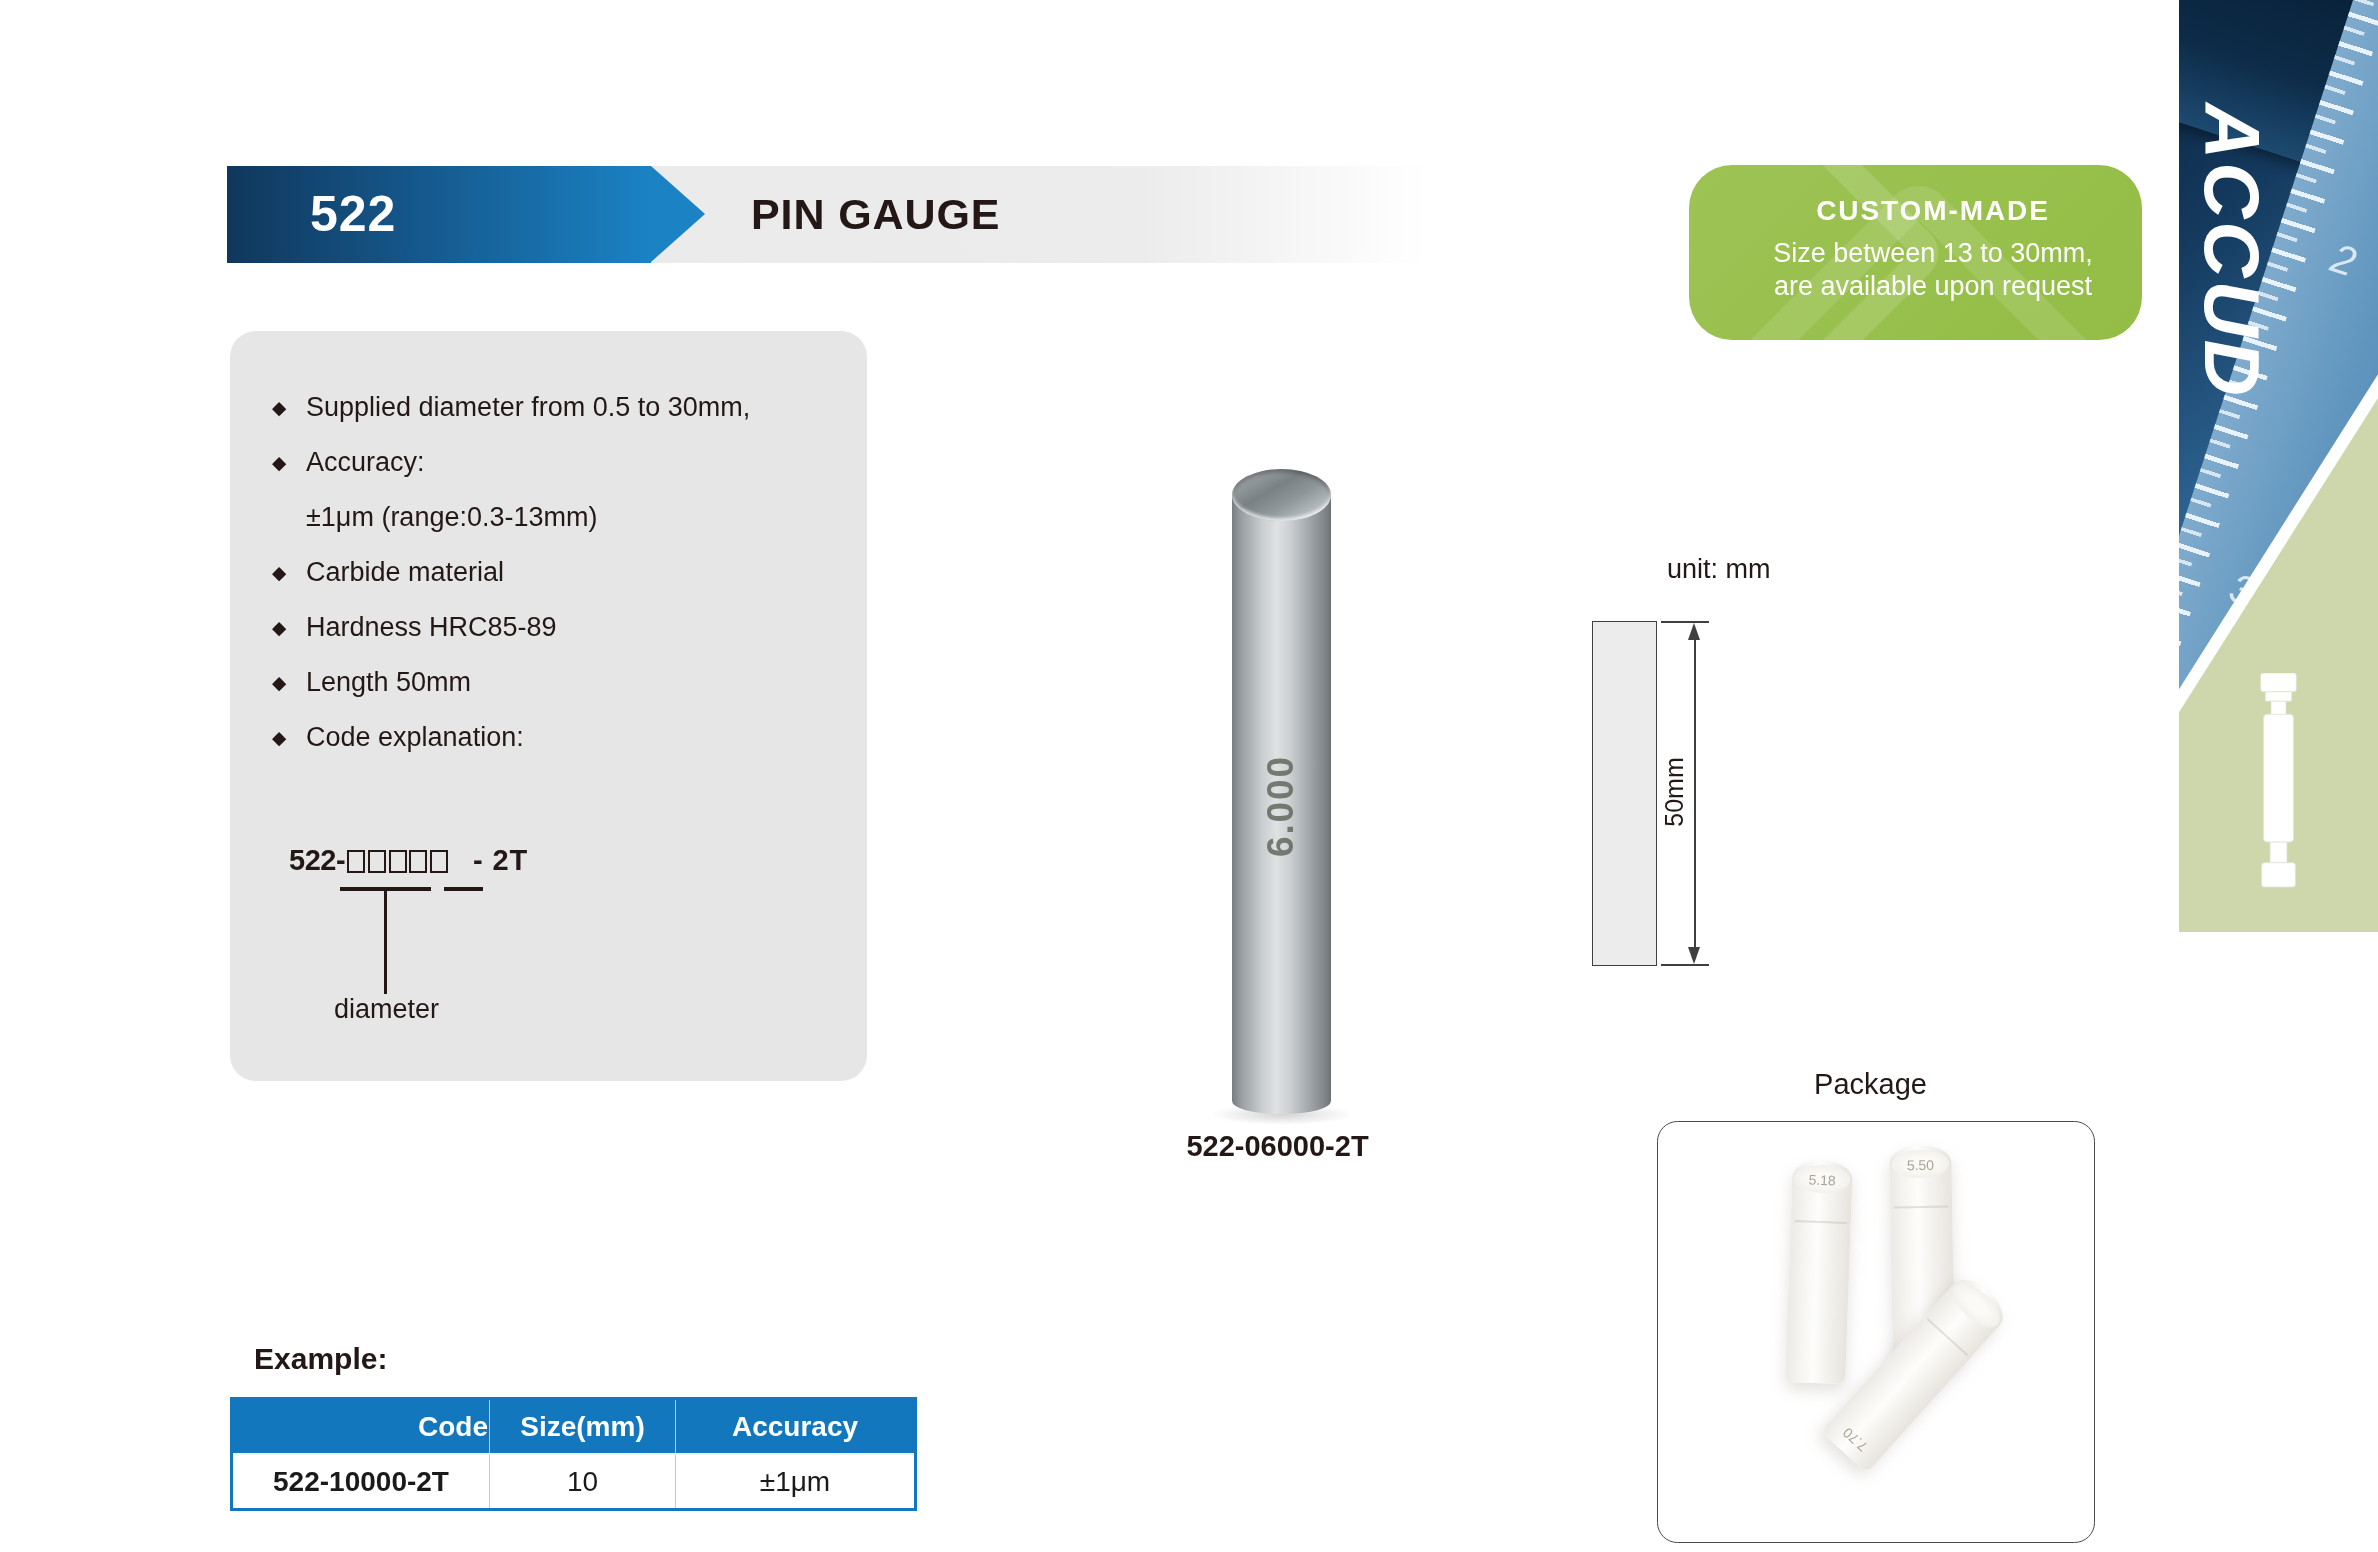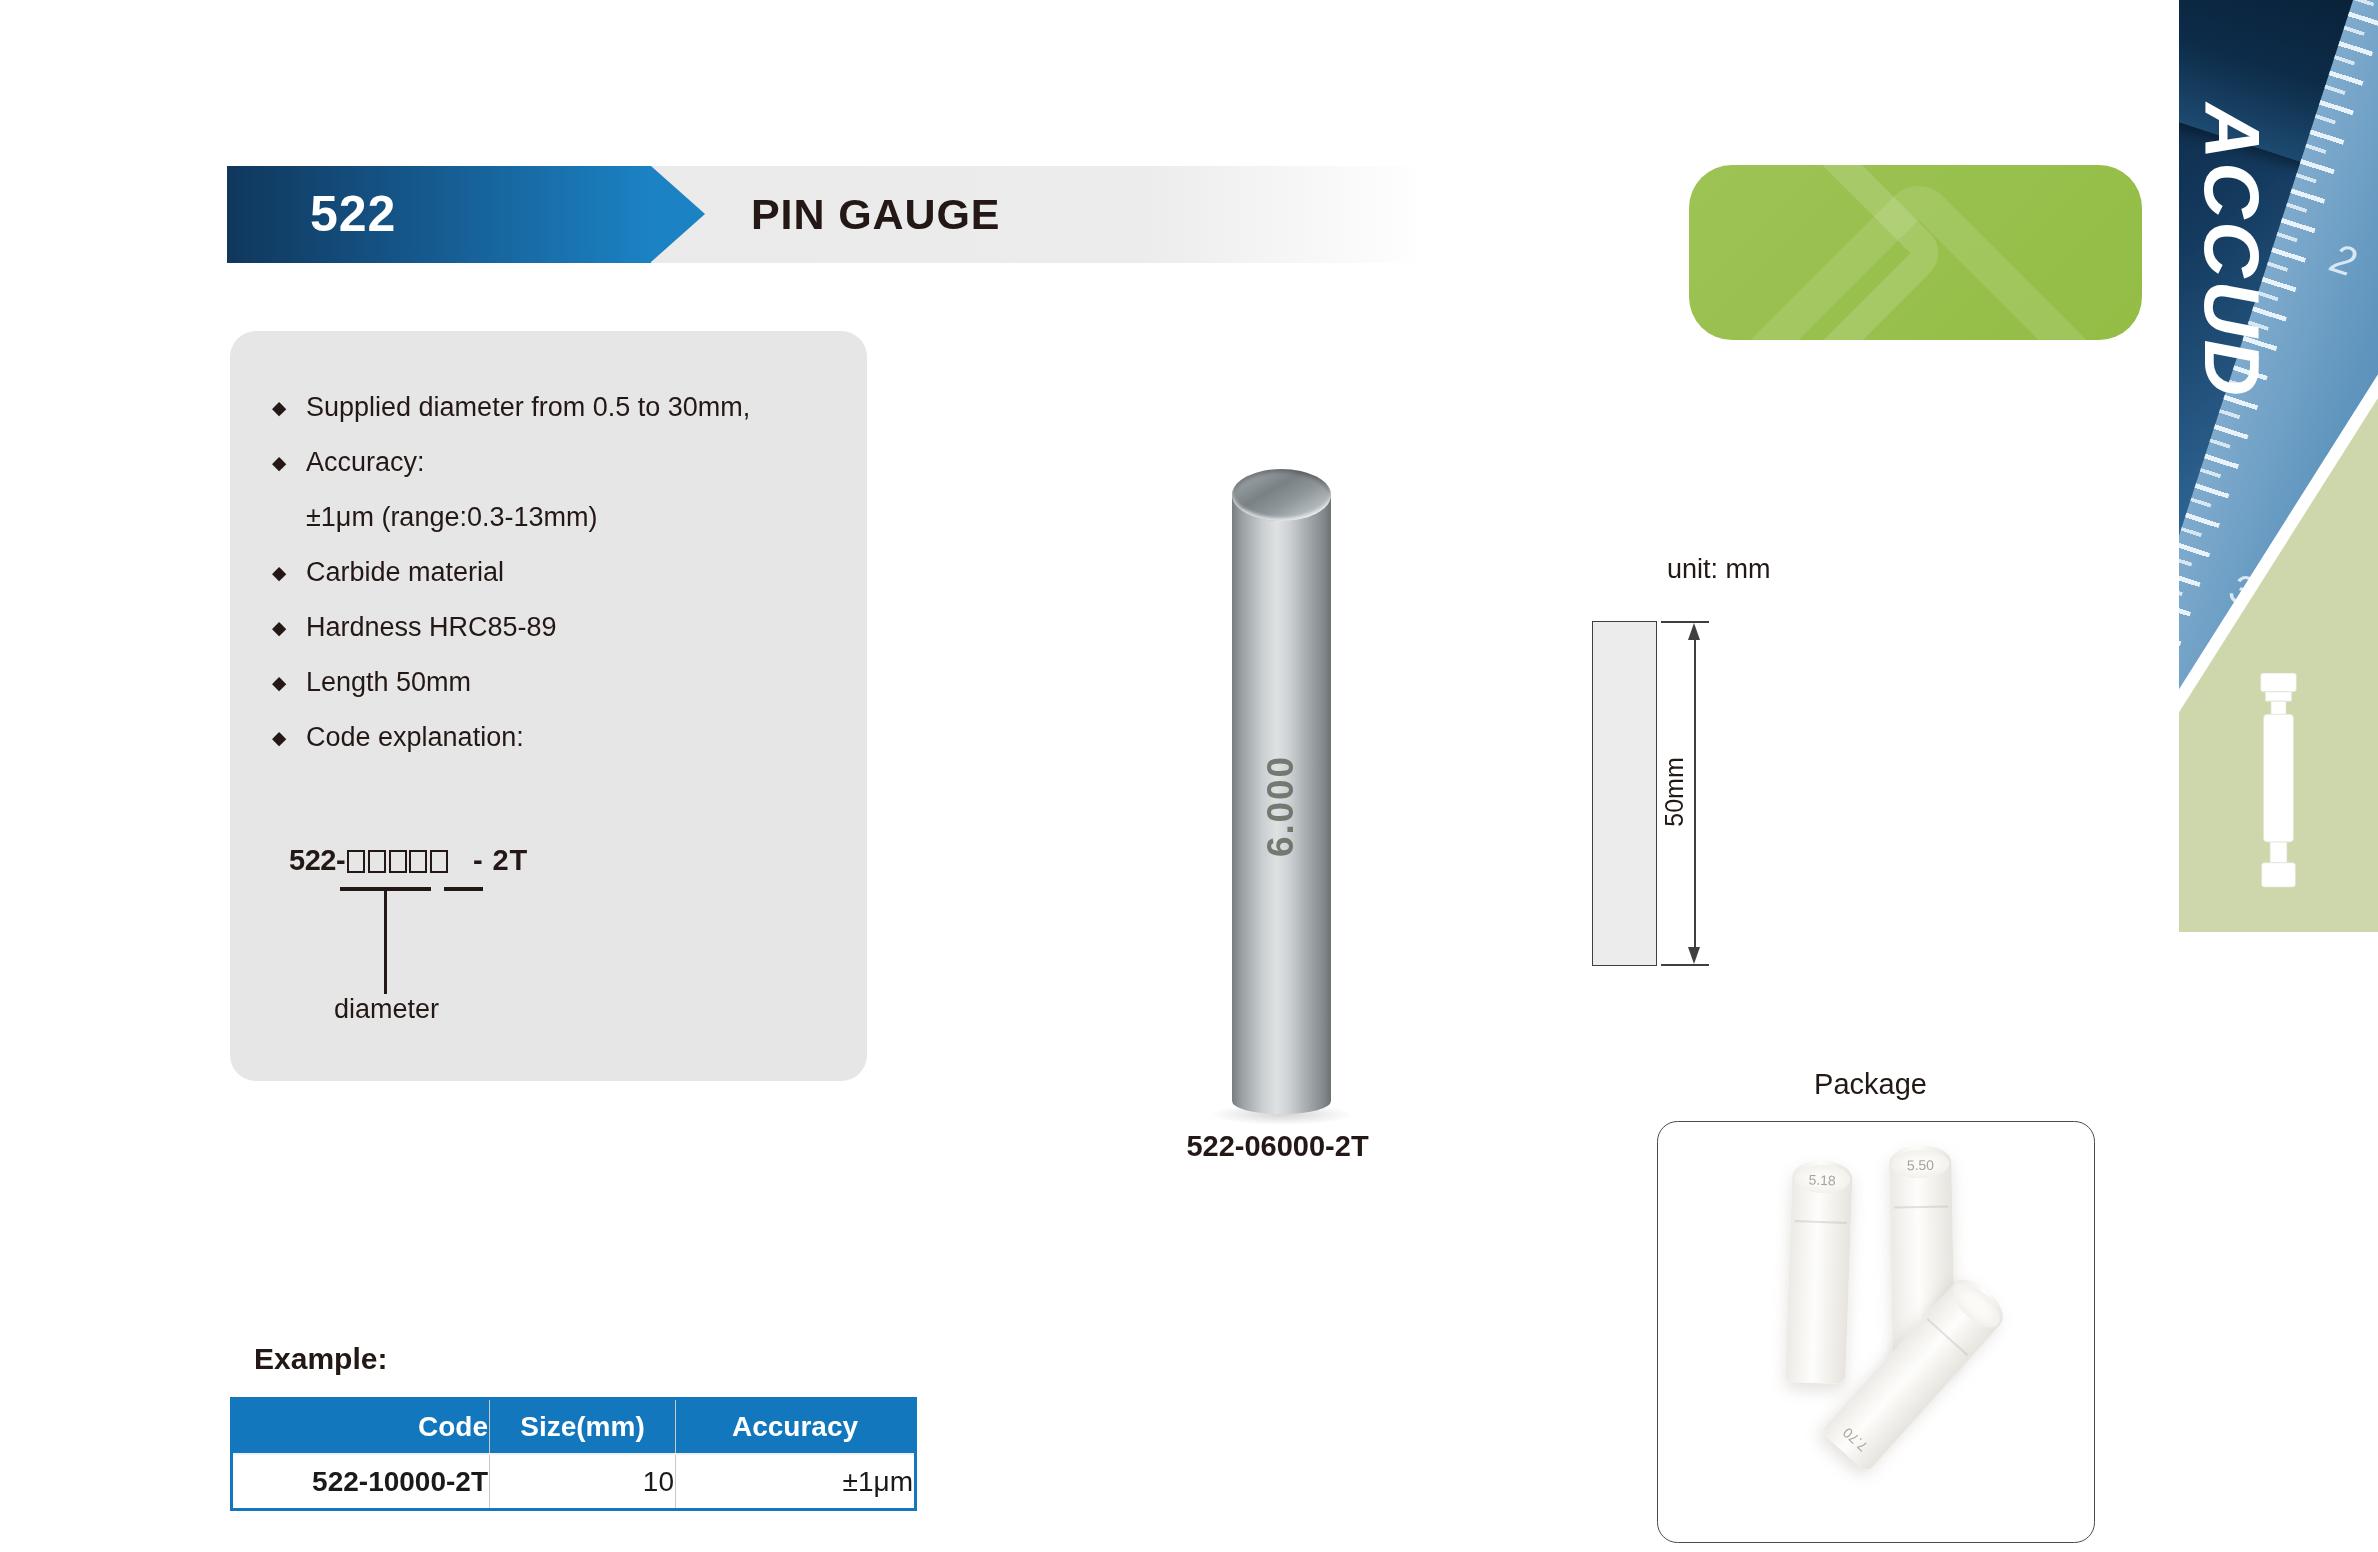--- a/index.html
+++ b/index.html
@@ -116,39 +116,46 @@
   .tube1{left:131px;top:39px;width:60px;height:222px;transform:rotate(2deg);}
   .tube2{left:233px;top:24px;width:62px;height:219px;transform:rotate(-1deg);}
   .tube3{left:227px;top:142px;width:62px;height:216px;transform:rotate(42deg);}
   .tube3 .tube-label{top:auto;bottom:9.3px;transform:rotate(180deg);}
 
   
   .example-label{left:254px;top:1342px;font-size:30px;font-weight:bold;}
   .example-table{left:230px;top:1397px;border-collapse:collapse;table-layout:fixed;font-size:28px;
     border:3.7px solid var(--table_blue,#1377be);background:#fff;}
   .example-table th{background:var(--table_blue,#1377be);color:#fff;font-weight:bold;height:51px;}
-  .example-table td{height:51px;text-align:right;color:#1a1a1a;border-top:2.8px solid #f0f0f0;}
+  .example-table td{height:51px;text-align:center;color:#1a1a1a;border-top:2.8px solid #f0f0f0;}
   .example-table th.col-code{text-align:right;padding-left:35px;}
   .example-table th+th,.example-table td+td{border-left:1.9px solid #c9c9c9;}
   .example-table td.cell-code{font-weight:bold;}
 </style>
 </head>
 <body>
 
 <div class="page">
 
   <div class="abs gray-band"></div>
   <div class="abs blue-banner"></div>
   <div class="abs banner-arrow"></div>
   <div class="abs series-code">522</div>
   <div class="abs page-title">PIN GAUGE</div>
 
   <div class="abs badge">
     <div class="abs badge-pattern1"></div>
     <div class="abs badge-pattern2"></div>
+    <div class="badge-content">
+      <div class="badge-title">CUSTOM-MADE</div>
+      <div class="badge-sub">
+        <div>Size between 13 to 30mm,</div>
+        <div>are available upon request</div>
+      </div>
+    </div>
   </div>
 
   <div class="abs side-photo">
     <div class="ruler-dark"></div>
     <div class="ruler-band">
       <div class="ruler-ticks"></div>
       <div class="ruler-ticks-mid"></div>
       <div class="ruler-num n2">2</div>
       <div class="ruler-num n3">3</div>
     </div>

